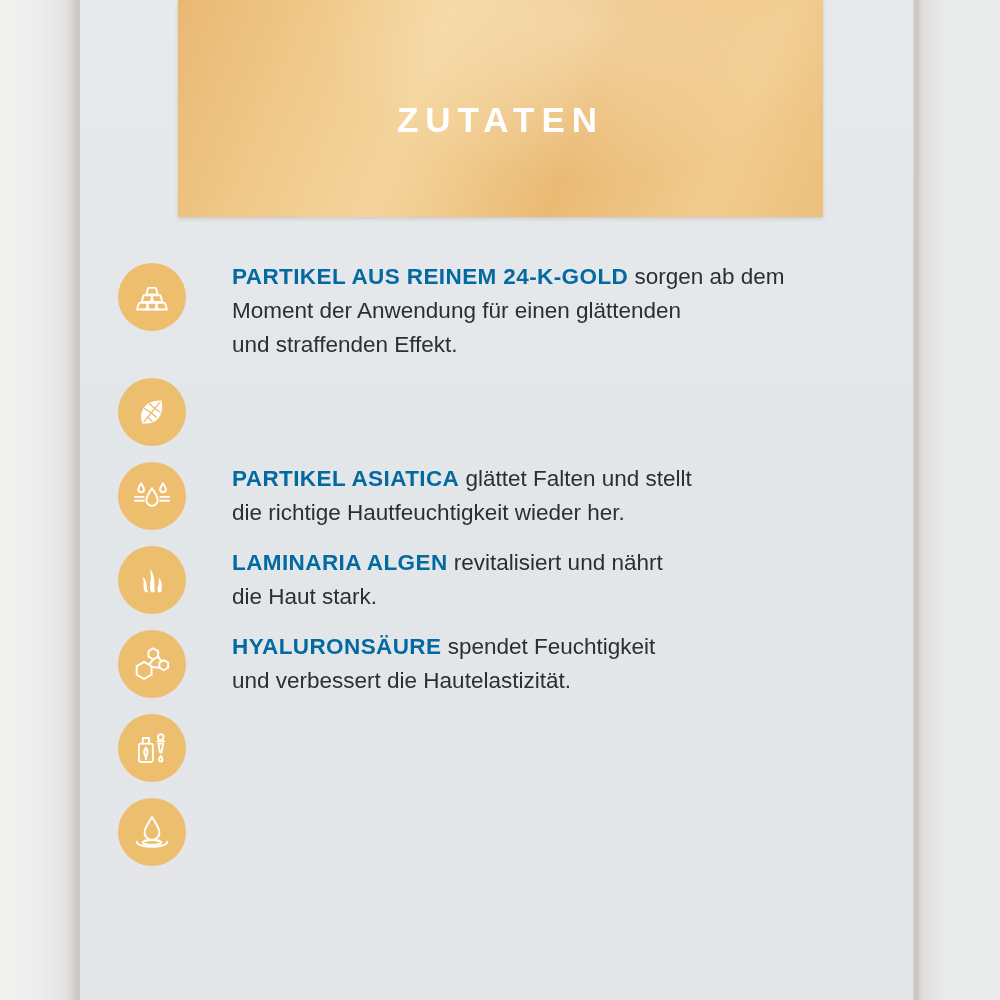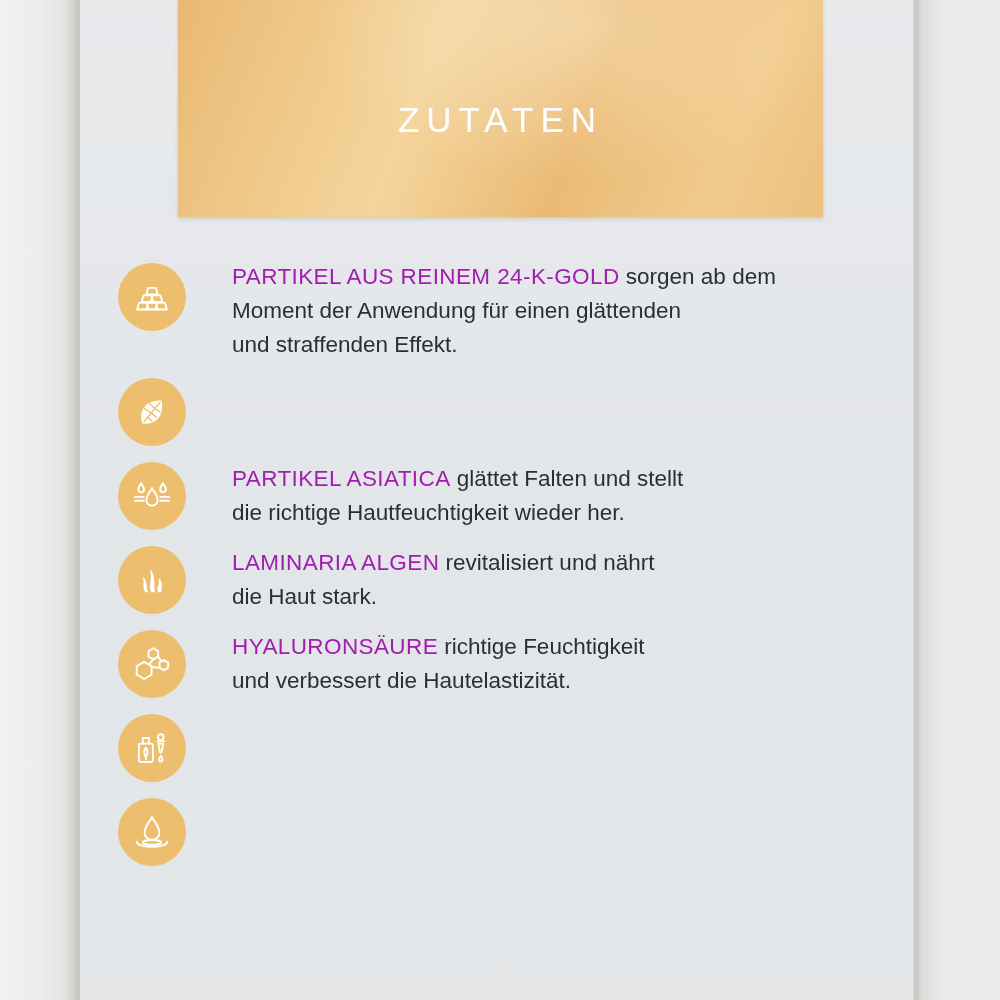--- a/index.html
+++ b/index.html
@@ -24,38 +24,38 @@
     background: linear-gradient(112deg,#e9b873 0%, #efc787 18%, #f4d49c 38%, #eaba74 62%, #f1cb8e 84%, #ecc07c 100%);
     box-shadow: 0 2px 4px rgba(110,100,80,0.22);
   }
   .banner::after {
     content:""; position:absolute; inset:0;
     background: radial-gradient(ellipse 420px 250px at 62% 12%, rgba(255,246,226,0.38), rgba(255,255,255,0) 62%);
     pointer-events:none;
   }
   .banner-title {
     margin:0; padding-top:22px; position:relative; z-index:1;
-    font-size:35px; font-weight:400; letter-spacing:7px; color:#ffffff;
+    font-size:35px; font-weight:700; letter-spacing:7px; color:#ffffff;
   }
   
   .list {
     position:absolute; left:118px; top:260px; width:800px;
     display:flex; flex-direction:column; gap:16px;
   }
   .row { display:flex; align-items:center; }
   .row.first { align-items:flex-start; }
   .row.first .icon-circle { margin-top:3px; }
   .icon-circle {
     flex:0 0 68px; width:68px; height:68px; border-radius:50%;
     background:#ecbe6e; display:flex; align-items:center; justify-content:center;
     margin-right:46px;
   }
   .icon-circle svg { display:block; }
   .txt { margin:0; width:666px; font-size:22.5px; line-height:34px; color:#2b2f33; }
-  .txt strong { font-weight:400; color:#a21caf; letter-spacing:0.4px; }
+  .txt strong { font-weight:700; color:#0369a1; letter-spacing:0.4px; }
   .txt .desc { white-space:pre-line; }
   .stroke-ic { fill:none; stroke:#ffffff; stroke-width:2.2; stroke-linecap:round; stroke-linejoin:round; }
   .fill-ic { fill:#ffffff; stroke:none; }
   .vein { fill:none; stroke:#ecbe6e; stroke-width:1.6; stroke-linecap:round; }
 </style>
 </head>
 <body>
 
 <div class="side-left"></div>
 <div class="side-right"></div>
@@ -138,21 +138,21 @@
         <g class="stroke-ic">
           <polygon points="15,21.5 23.5,26.4 23.5,36.2 15,41.1 6.5,36.2 6.5,26.4"></polygon>
           <polygon points="25.5,6 31,9.2 31,15.6 25.5,18.8 20,15.6 20,9.2"></polygon>
           <polygon points="37.5,19.5 42.5,22.4 42.5,28.2 37.5,31.1 32.5,28.2 32.5,22.4"></polygon>
           <line x1="25.5" y1="18.8" x2="21" y2="24"></line>
           <line x1="31" y1="15.6" x2="34.2" y2="20.3"></line>
           <line x1="23.5" y1="27.5" x2="32.5" y2="28.2"></line>
         </g>
       </svg>
     </div>
-    <p class="txt"><strong>HYALURONSÄURE</strong> <span class="desc">richtige Feuchtigkeit
+    <p class="txt"><strong>HYALURONSÄURE</strong> <span class="desc">spendet Feuchtigkeit
 und verbessert die Hautelastizität.</span></p>
   </div>
 
   <div class="row">
     <div class="icon-circle">
       <svg width="42" height="42" viewBox="0 0 48 48">
         <g class="stroke-ic">
           <rect x="9" y="19" width="16" height="21" rx="2.5"></rect>
           <path d="M13.5 19 V12.5 H20.5 V19"></path>
           <path d="M17 23.5 C14.6 26.8 14.6 31 17 34.2 C19.4 31 19.4 26.8 17 23.5 Z"></path>

